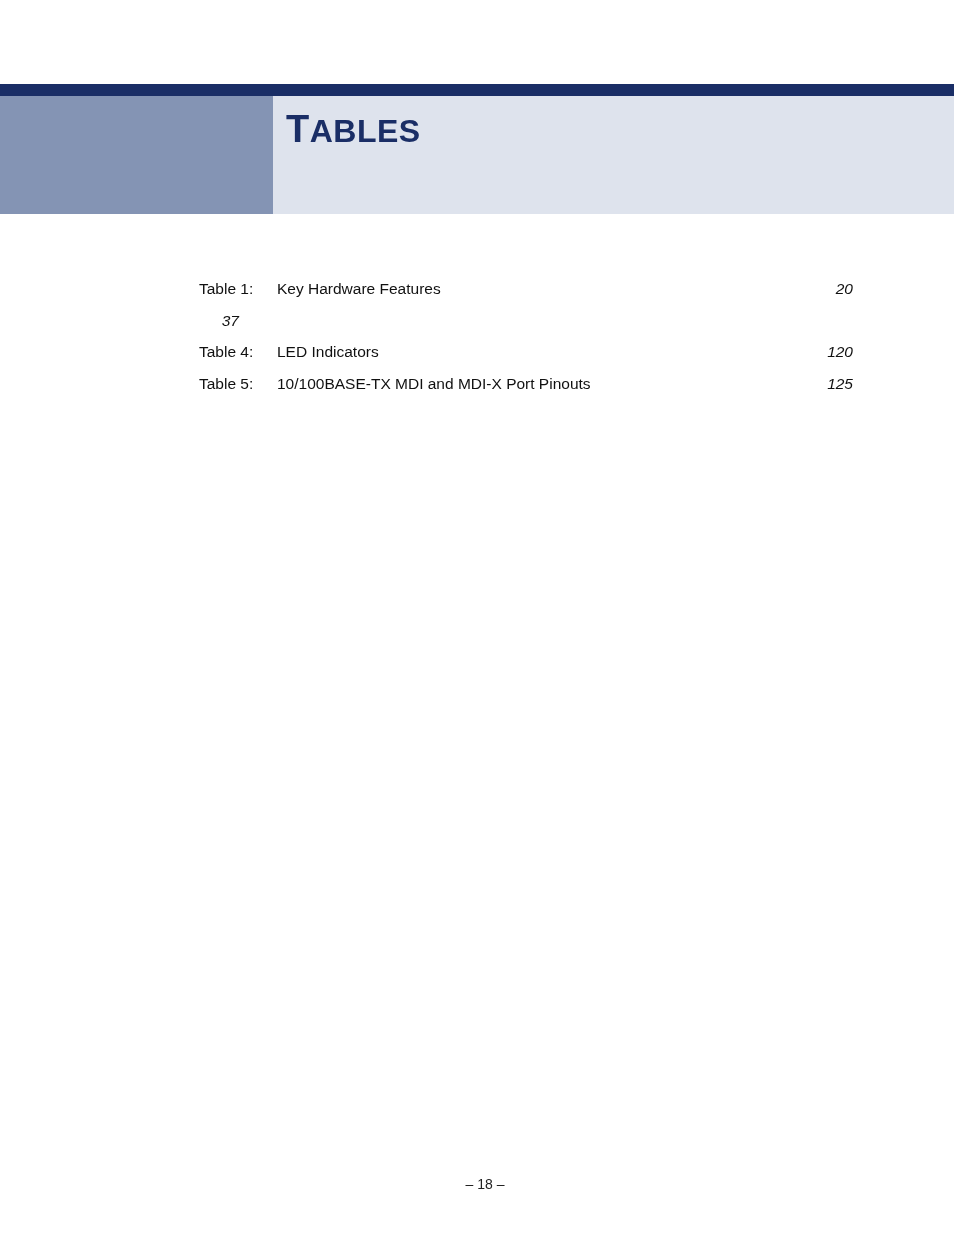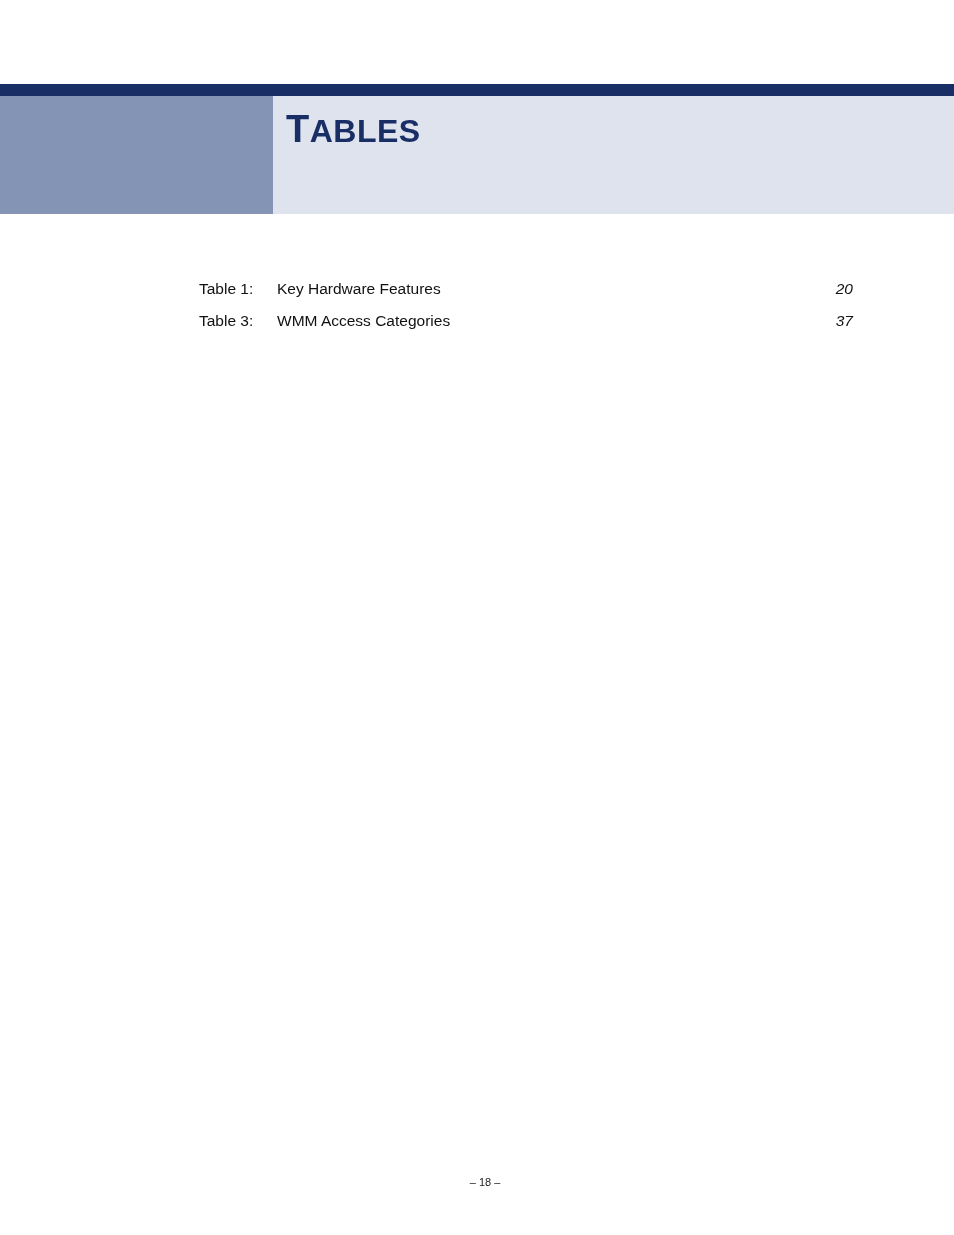--- a/index.html
+++ b/index.html
@@ -15,44 +15,54 @@
 
   
   .toc { position: absolute; left: 199px; top: 278px; width: 654px; }
   .toc-row { display: flex; justify-content: space-between; align-items: center; font-size: 15.5px; color: #111; margin-bottom: 10px; line-height: 1.4; }
   .toc-left { display: flex; }
   .toc-num { width: 78px; flex: 0 0 78px; }
   .toc-title { }
   .toc-page { text-align: right; min-width: 40px; font-style: italic; }
 
   
-  .footer { position: absolute; left: 0; width: 954px; top: 1176px; text-align: center; font-size: 11px; color: #222; padding-left: 16px; }
+  .footer { position: absolute; left: 0; width: 954px; top: 1176px; text-align: center; font-size: 14px; color: #222; padding-left: 16px; }
 </style>
 </head>
 <body>
 <div class="page">
 
   <div class="topstripe"></div>
   <div class="side-panel"></div>
   <div class="title-panel"></div>
   <div class="title-text"><span class="cap">T</span><span>ABLES</span></div>
 
   <div class="toc">
     <div class="toc-row">
       <div class="toc-left">
         <span class="toc-num">Table 1:</span>
         <span class="toc-title">Key Hardware Features</span>
       </div>
       <span class="toc-page">20</span>
     </div>
     <div class="toc-row">
+      <span class="toc-page">37</span>
+    </div>
+    <div class="toc-row">
       <div class="toc-left">
-        <span class="toc-num">Table 3:</span>
-        <span class="toc-title">WMM Access Categories</span>
+        <span class="toc-num">Table 4:</span>
+        <span class="toc-title">LED Indicators</span>
       </div>
-      <span class="toc-page">37</span>
+      <span class="toc-page">120</span>
+    </div>
+    <div class="toc-row">
+      <div class="toc-left">
+        <span class="toc-num">Table 5:</span>
+        <span class="toc-title">10/100BASE-TX MDI and MDI-X Port Pinouts</span>
+      </div>
+      <span class="toc-page">125</span>
     </div>
   </div>
 
   <div class="footer">
     <span>–  18  –</span>
   </div>
 </div>
 
 </body></html>

